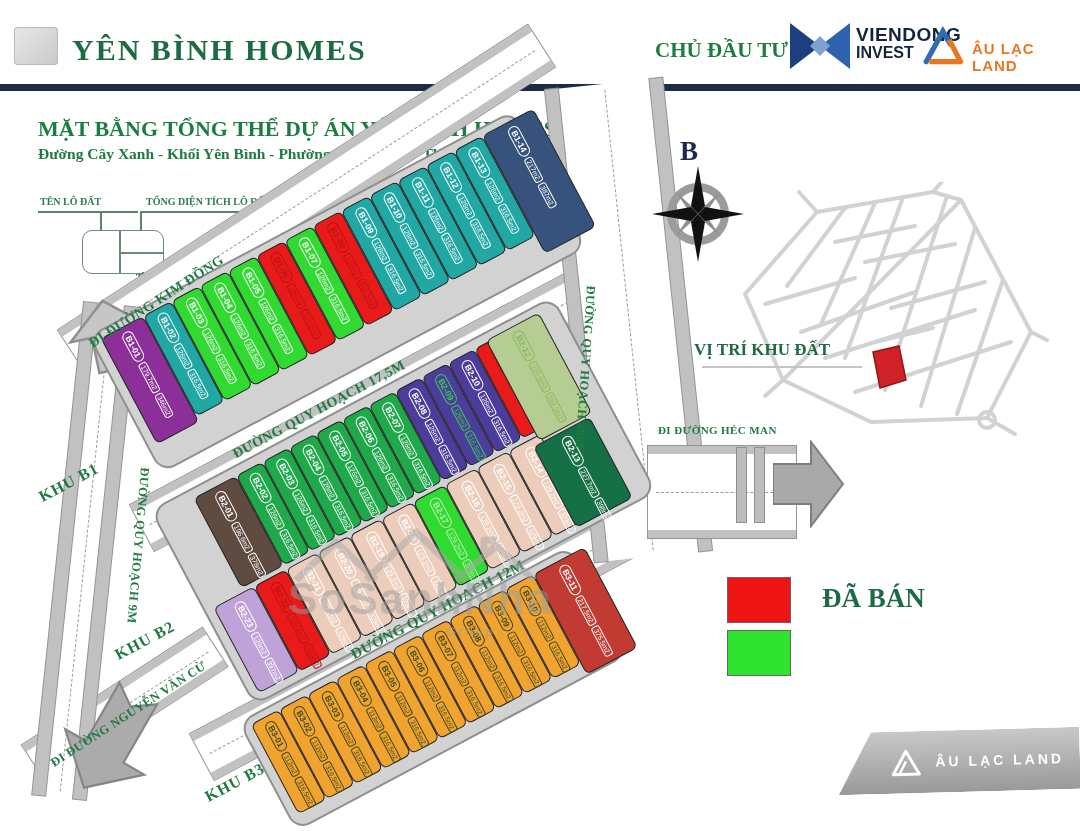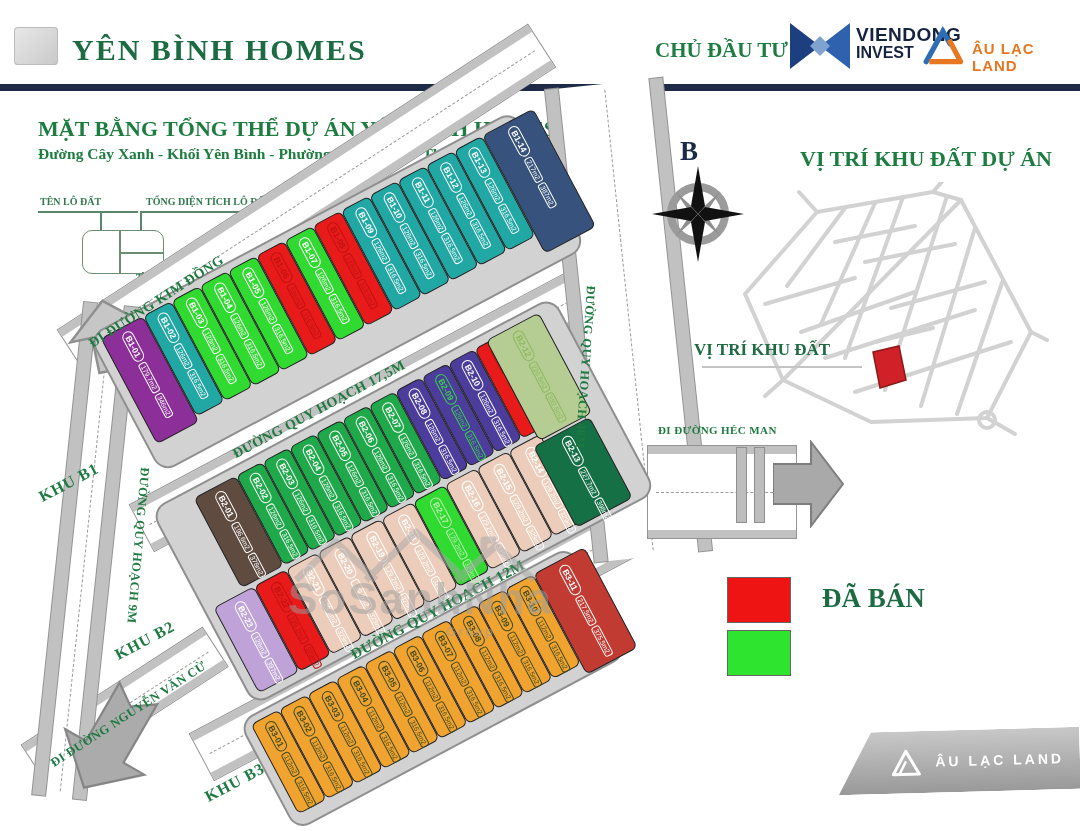--- a/index.html
+++ b/index.html
@@ -543,21 +543,20 @@
       <polygon points="48,84 26,64 38,82" fill="#8d8d8d"></polygon>
       <polygon points="48,88 70,108 58,90" fill="#8d8d8d"></polygon>
       <polygon points="48,88 26,108 38,90" fill="#8d8d8d"></polygon>
       <polygon points="48,38 55,78 48,86 41,78" fill="#111"></polygon>
       <polygon points="48,134 55,94 48,86 41,94" fill="#111"></polygon>
       <polygon points="2,86 41,79 48,86 41,93" fill="#111"></polygon>
       <polygon points="94,86 55,79 48,86 55,93" fill="#111"></polygon>
     </svg>
   </div>
 
-  <div id="loc-title">VỊ TRÍ KHU ĐẤT DỰ ÁN</div>
   <div style="position:absolute;left:725px;top:182px;z-index:4;">
     <svg width="330" height="255" viewBox="0 0 330 255">
       <g fill="none" stroke="#d2d2d2" stroke-width="4" stroke-linecap="round" stroke-linejoin="round">
         <path d="M20,112 L92,30 L208,10 L236,18 L306,150 L262,236 L146,240 L58,198 Z"></path>
         <path d="M92,30 L74,10"></path>
           <path d="M208,10 L220,-4"></path>
           <path d="M306,150 L322,158"></path>
         <path d="M58,198 L40,214"></path>
           <path d="M262,236 L290,252"></path>
         <path d="M58,198 L236,18"></path>

